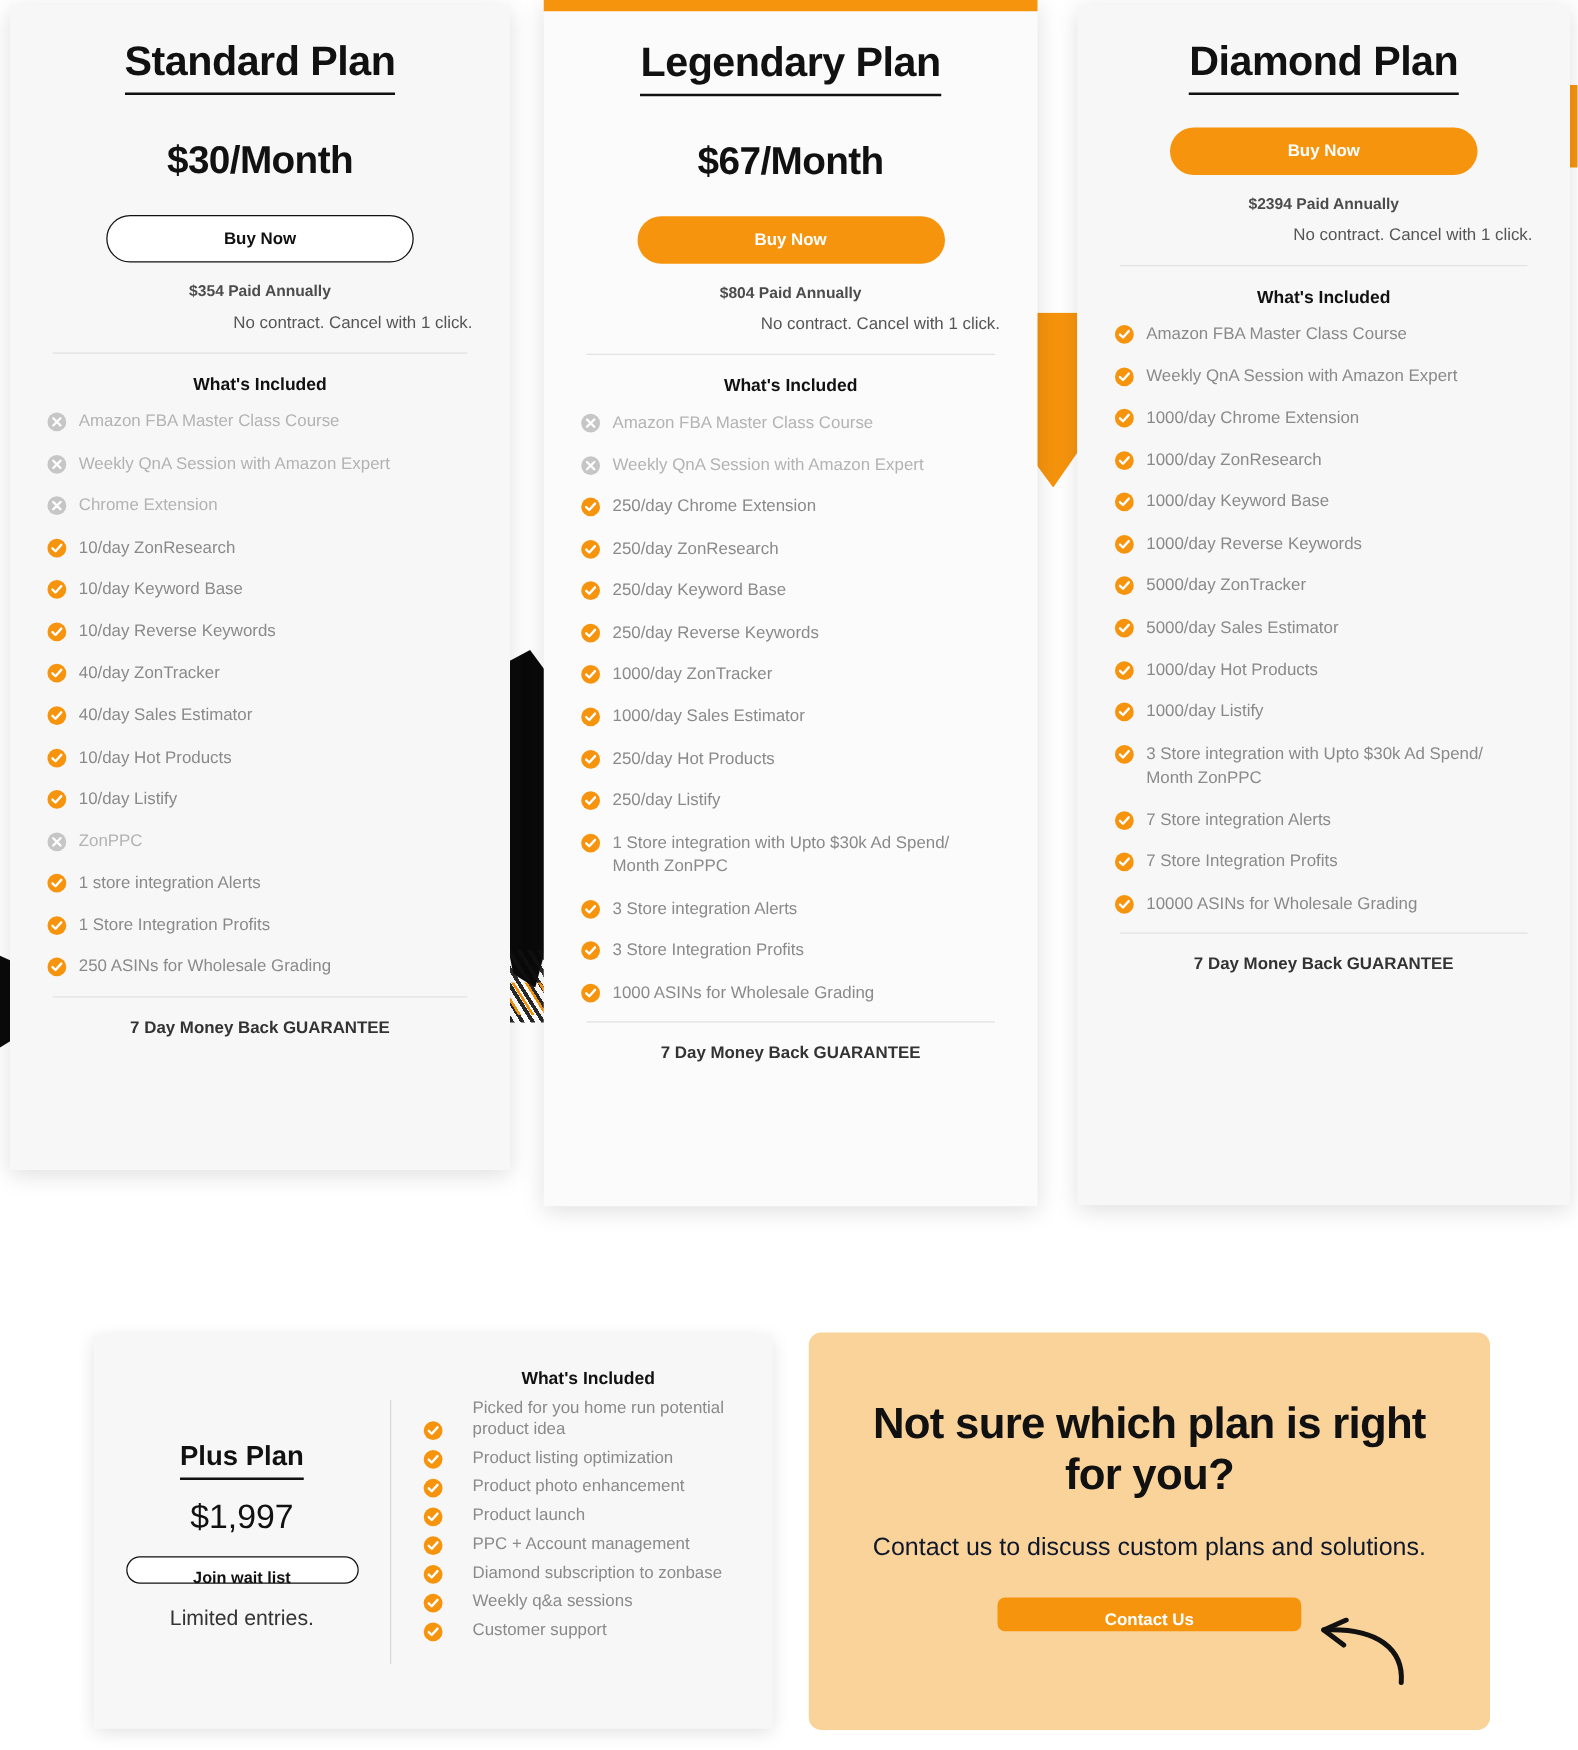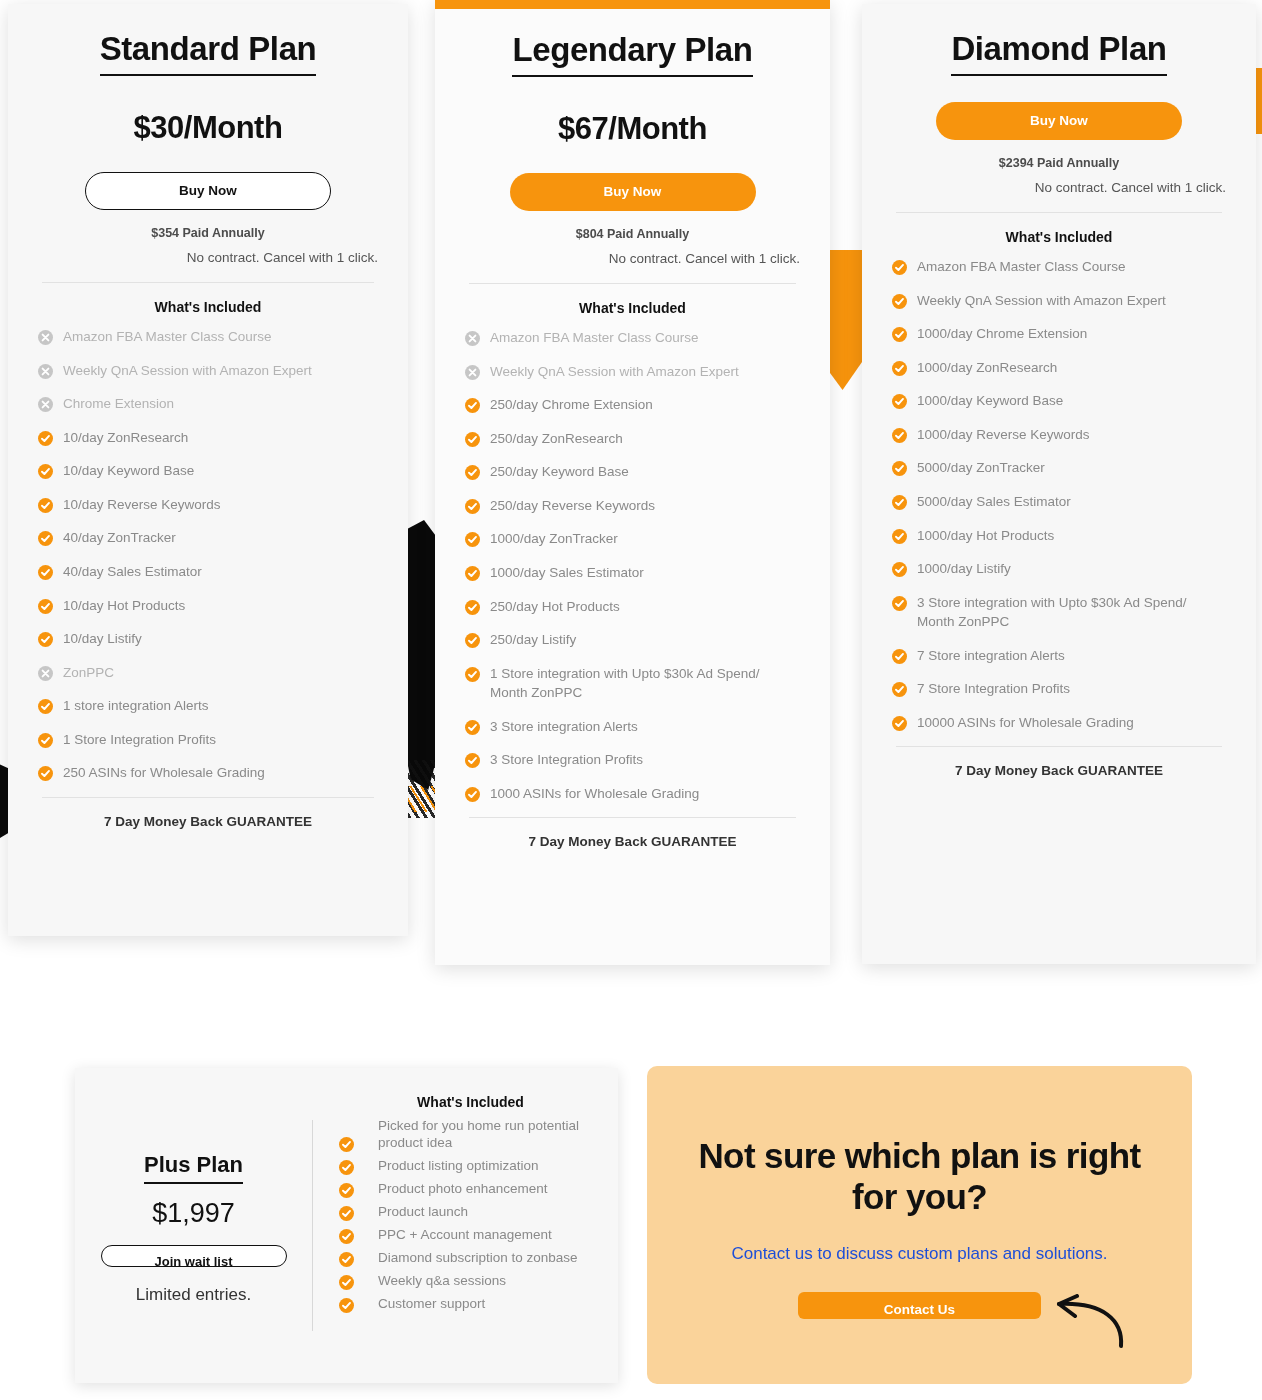--- a/index.html
+++ b/index.html
@@ -160,27 +160,27 @@
   .plus-feat {
     display: flex; align-items: flex-end; gap: 24px;
     margin-bottom: 5px; font-size: 13.5px; line-height: 1.25; color: #8a8a8a;
   }
 
   
   .cta {
     position: absolute; z-index: 2;
     left: 647px; top: 1066px; width: 545px; height: 318px;
     background: #FAD39A; border-radius: 10px;
-    text-align: center; padding: 69px 44px 0;
+    text-align: center; padding: 52px 44px 0;
   }
   .cta-title {
     font-size: 35px; font-weight: 800; color: #111;
     line-height: 1.18; letter-spacing: -.6px;
   }
-  .cta-sub { margin-top: 26px; font-size: 17px; color: #1d4ed8; }
+  .cta-sub { margin-top: 26px; font-size: 20px; color: #0f172a; }
   .cta-btn {
     margin: 28px auto 0; width: 243px; height: 27px; line-height: 36px;
     background: #F7940D; color: #fff; border: none; border-radius: 6px;
     font-size: 13.5px; font-weight: 700; cursor: pointer;
   }
   .cta-arrow { position: absolute; left: 398px; top: 228px; }
 </style>
 </head>
 <body>
 

